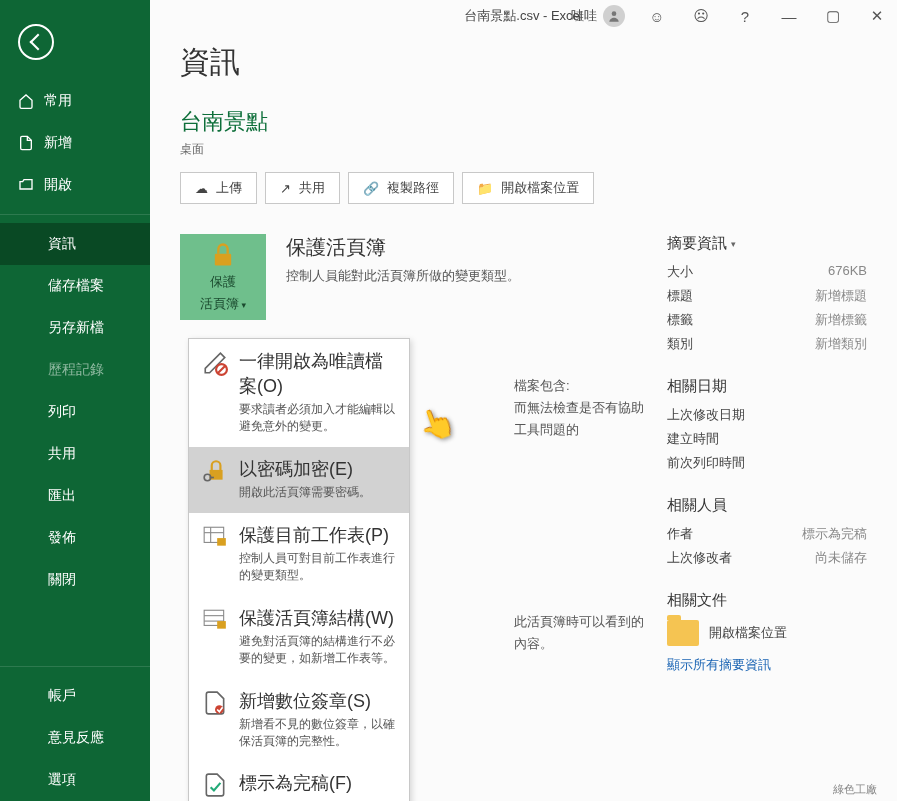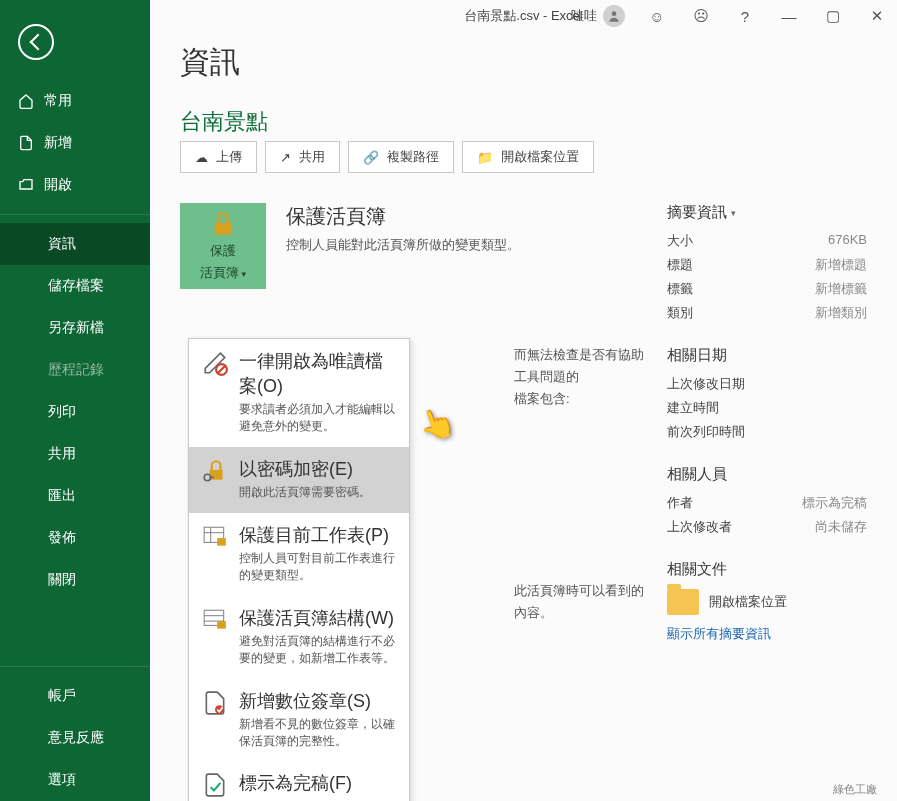--- a/index.html
+++ b/index.html
@@ -145,20 +145,21 @@
         <div class="tr-item">?</div>
         <div class="tr-item">—</div>
         <div class="tr-item">▢</div>
         <div class="tr-item">✕</div>
       </div>
     </div>
 
     <div class="page">
       <h1>資訊</h1>
       <div class="doc-title">台南景點</div>
+      <div class="doc-loc">桌面</div>
       <div class="toolbar">
         <div class="tb-btn">
             <span>☁</span>
             <span>上傳</span>
           </div>
         <div class="tb-btn">
             <span>↗</span>
             <span>共用</span>
           </div>
         <div class="tb-btn">
@@ -180,22 +181,22 @@
               </svg>
             <div><span>保護</span></div>
             <div><span>活頁簿</span><span class="arrow-dn"> ▾</span></div>
           </div>
         </div>
         <div class="mid-col">
           <div class="sec-title">保護活頁簿</div>
           <div class="sec-desc">控制人員能對此活頁簿所做的變更類型。</div>
           <div style="height:90px"></div>
           <div class="ghost-block ghost-text">
+            <div style="margin-left:120px"><span>檔案包含:</span></div>
             <div style="margin-left:120px"><span>而無法檢查是否有協助工具問題的</span></div>
-            <div style="margin-left:120px"><span>檔案包含:</span></div>
           </div>
           <div style="height:170px"></div>
           <div class="ghost-block ghost-text">
             <div style="margin-left:120px"><span>此活頁簿時可以看到的內容。</span></div>
           </div>
         </div>
         <div class="right-col">
           <div class="rc-h">
               <span>摘要資訊</span>
               <span class="arrow-dn">▾</span>

